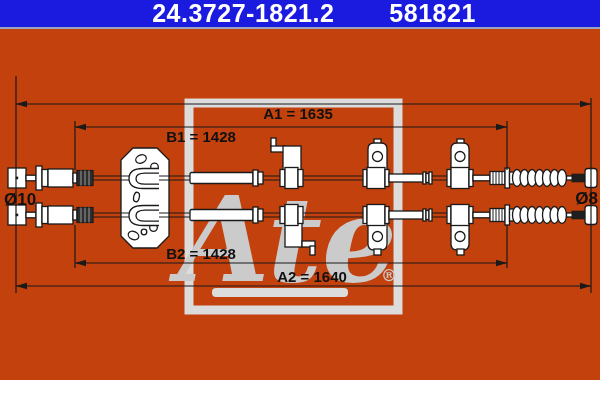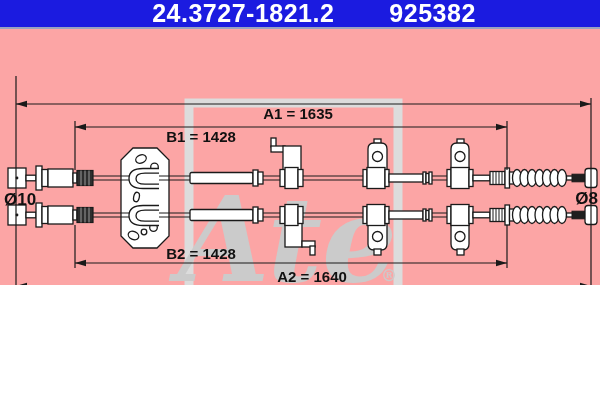--- a/index.html
+++ b/index.html
@@ -1,16 +1,16 @@
 <!DOCTYPE html>
 <html><head>
 <meta charset="utf-8">
 <style>
   html,body{margin:0;padding:0;background:#ffffff;}
-  .page{position:relative;width:600px;height:285px;background:#fca5a5;overflow:hidden;
+  .page{position:relative;width:600px;height:380px;background:#c2410c;overflow:hidden;
         font-family:"Liberation Sans",sans-serif;}
   .header{position:absolute;left:0;top:0;width:600px;height:29px;background:#1b1be0;
           border-bottom:2px solid #9aa3c0;display:flex;align-items:center;
           justify-content:center;gap:55px;padding-left:28px;box-sizing:border-box;}
   .header span{color:#ffffff;font-weight:bold;font-size:25px;letter-spacing:0.5px;
                line-height:1;}
   svg text.dim{font-family:"Liberation Sans",sans-serif;font-weight:bold;
                font-size:15px;fill:#111;}
   svg text.dia{font-family:"Liberation Sans",sans-serif;font-weight:bold;
                font-size:17px;fill:#111;}
@@ -21,21 +21,21 @@
   .thin{stroke:#1a1a1a;stroke-width:1;fill:none;}
   .arr{fill:#1a1a1a;stroke:none;}
 </style>
 </head>
 <body>
 
 <div class="page">
 
   <div class="header">
     <span>24.3727-1821.2</span>
-    <span>925382</span>
+    <span>581821</span>
   </div>
 
   <svg width="600" height="369" viewBox="0 31 600 369" style="position:absolute;left:0;top:31px;">
 
     <g>
       <rect x="189" y="103" width="209" height="207" fill="none" stroke="#dcdcdc" stroke-width="9"></rect>
       <text class="wm" x="178" y="281" font-size="118">Ate</text>
       <rect x="212" y="288" width="136" height="9" rx="4" fill="#dcdcdc"></rect>
       <text class="wm" x="381" y="281" font-size="16" font-style="normal">®</text>
     </g>

